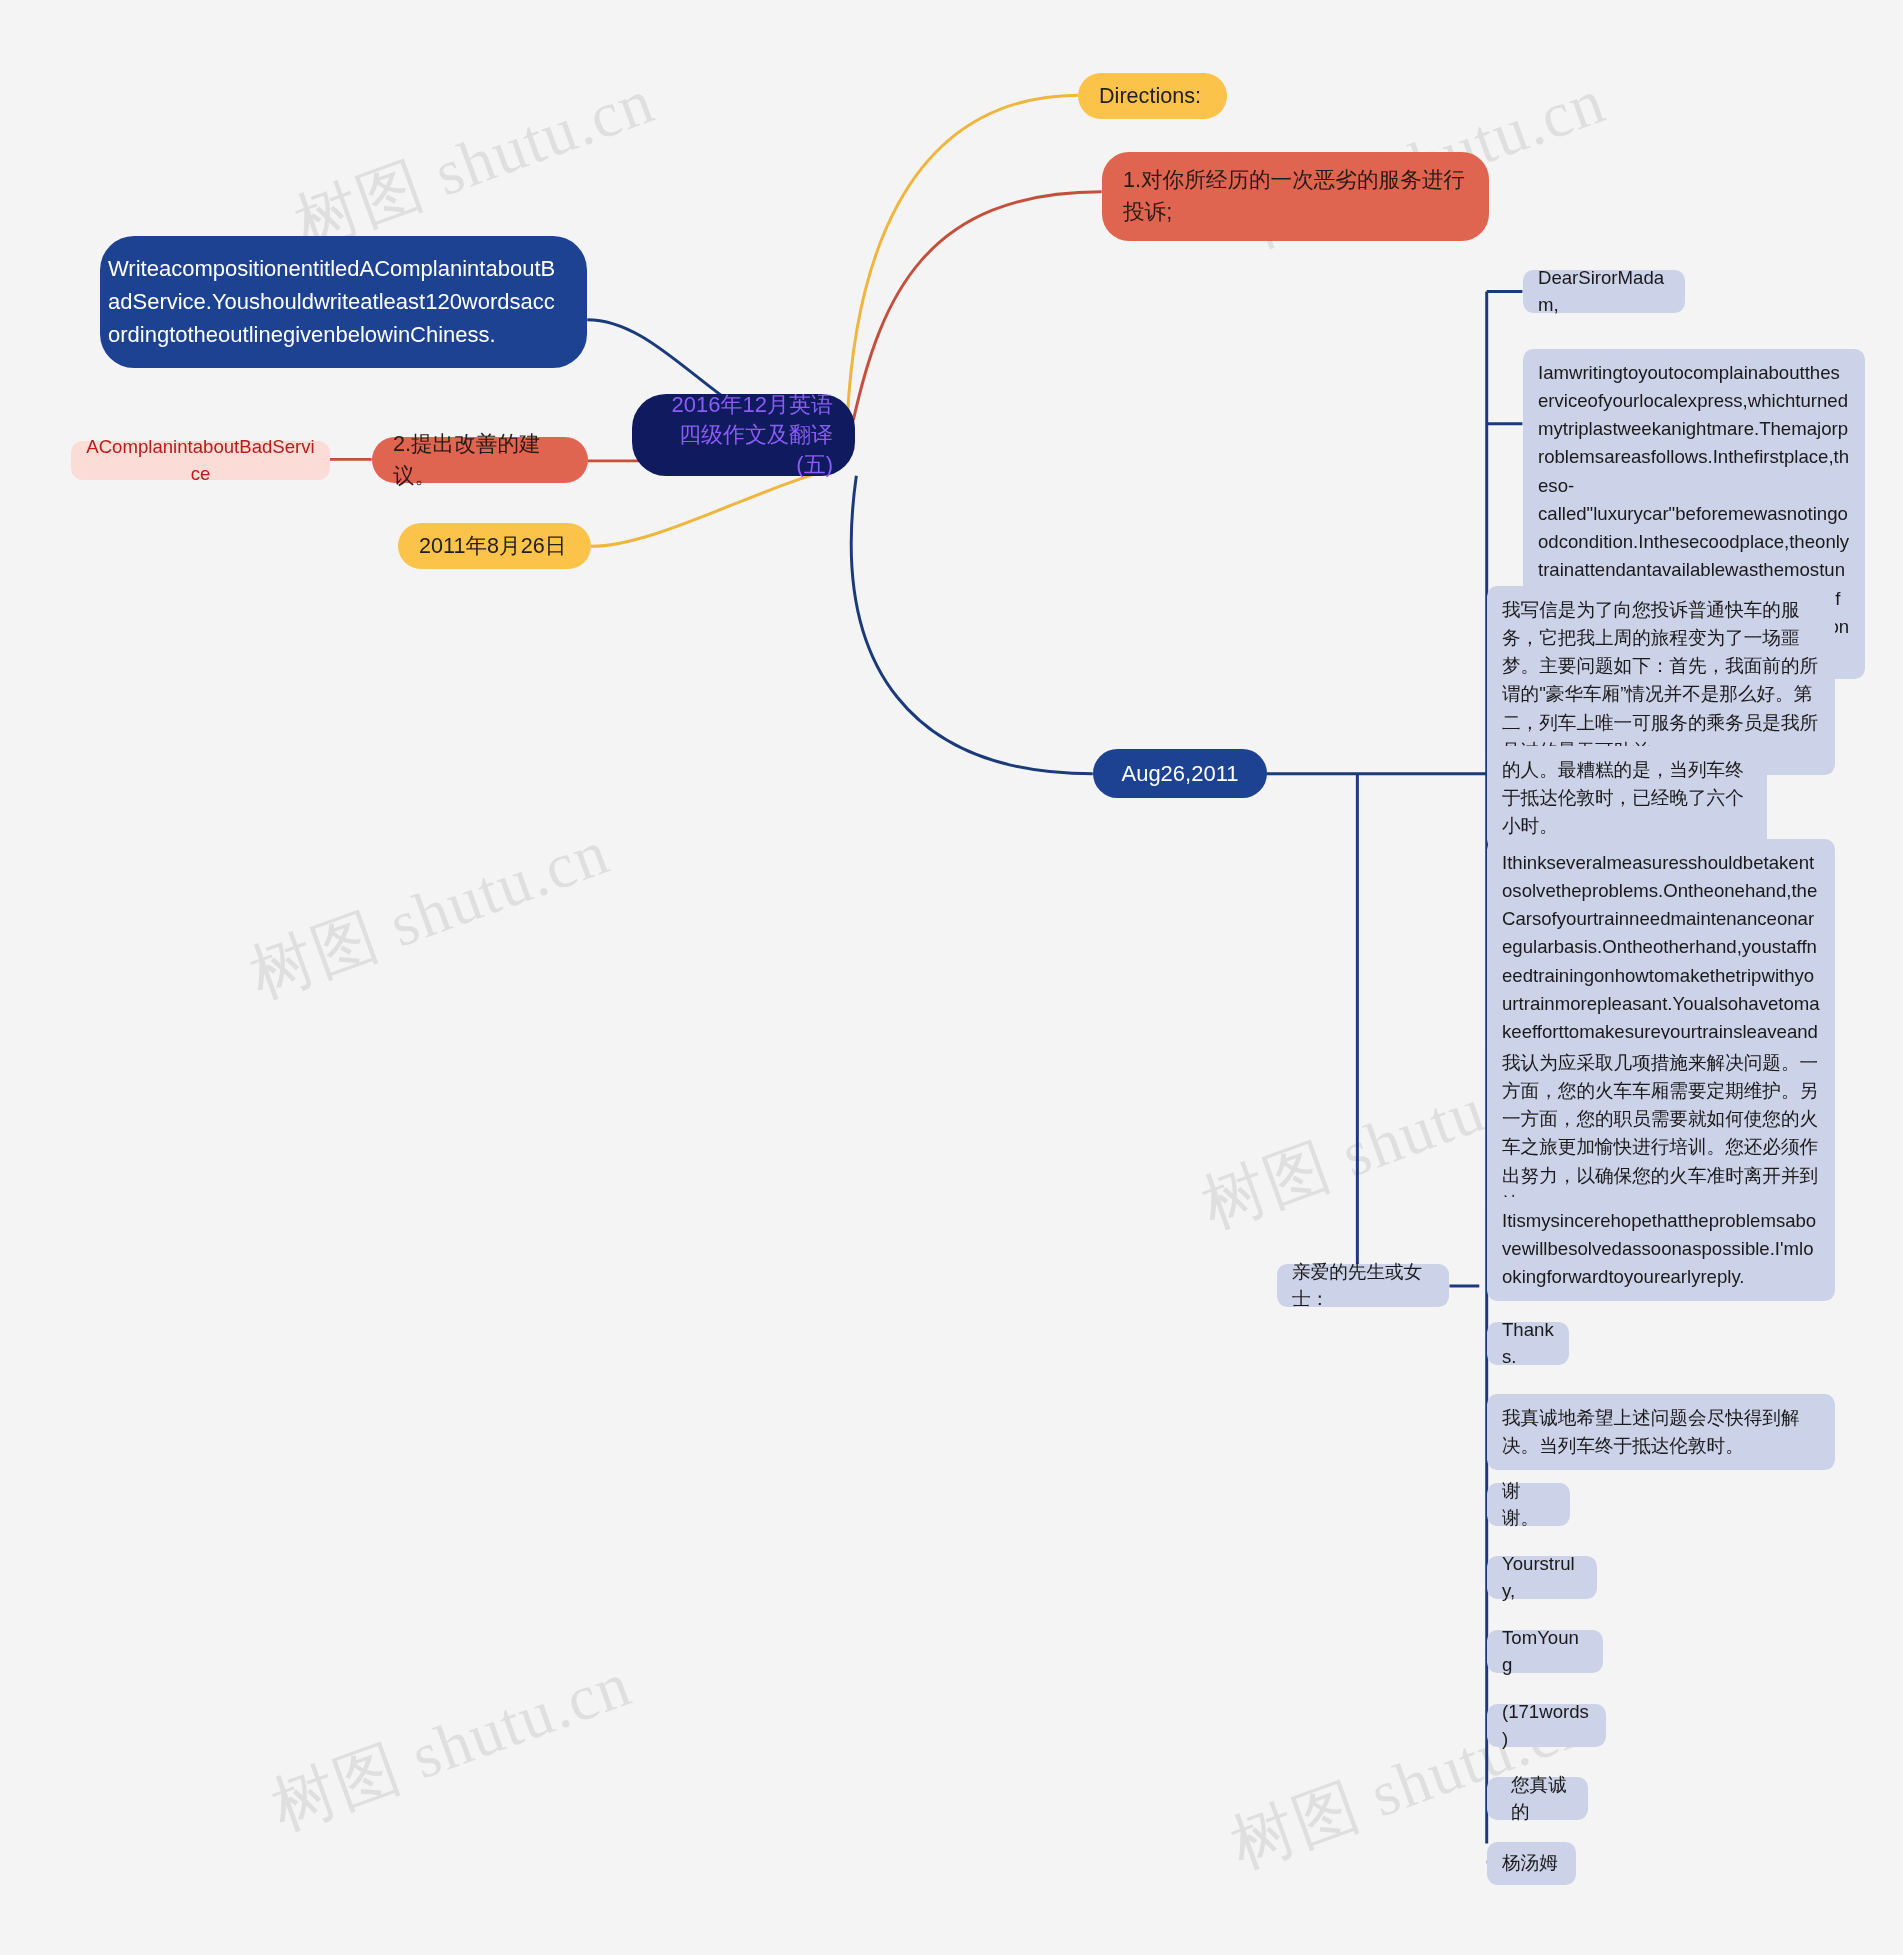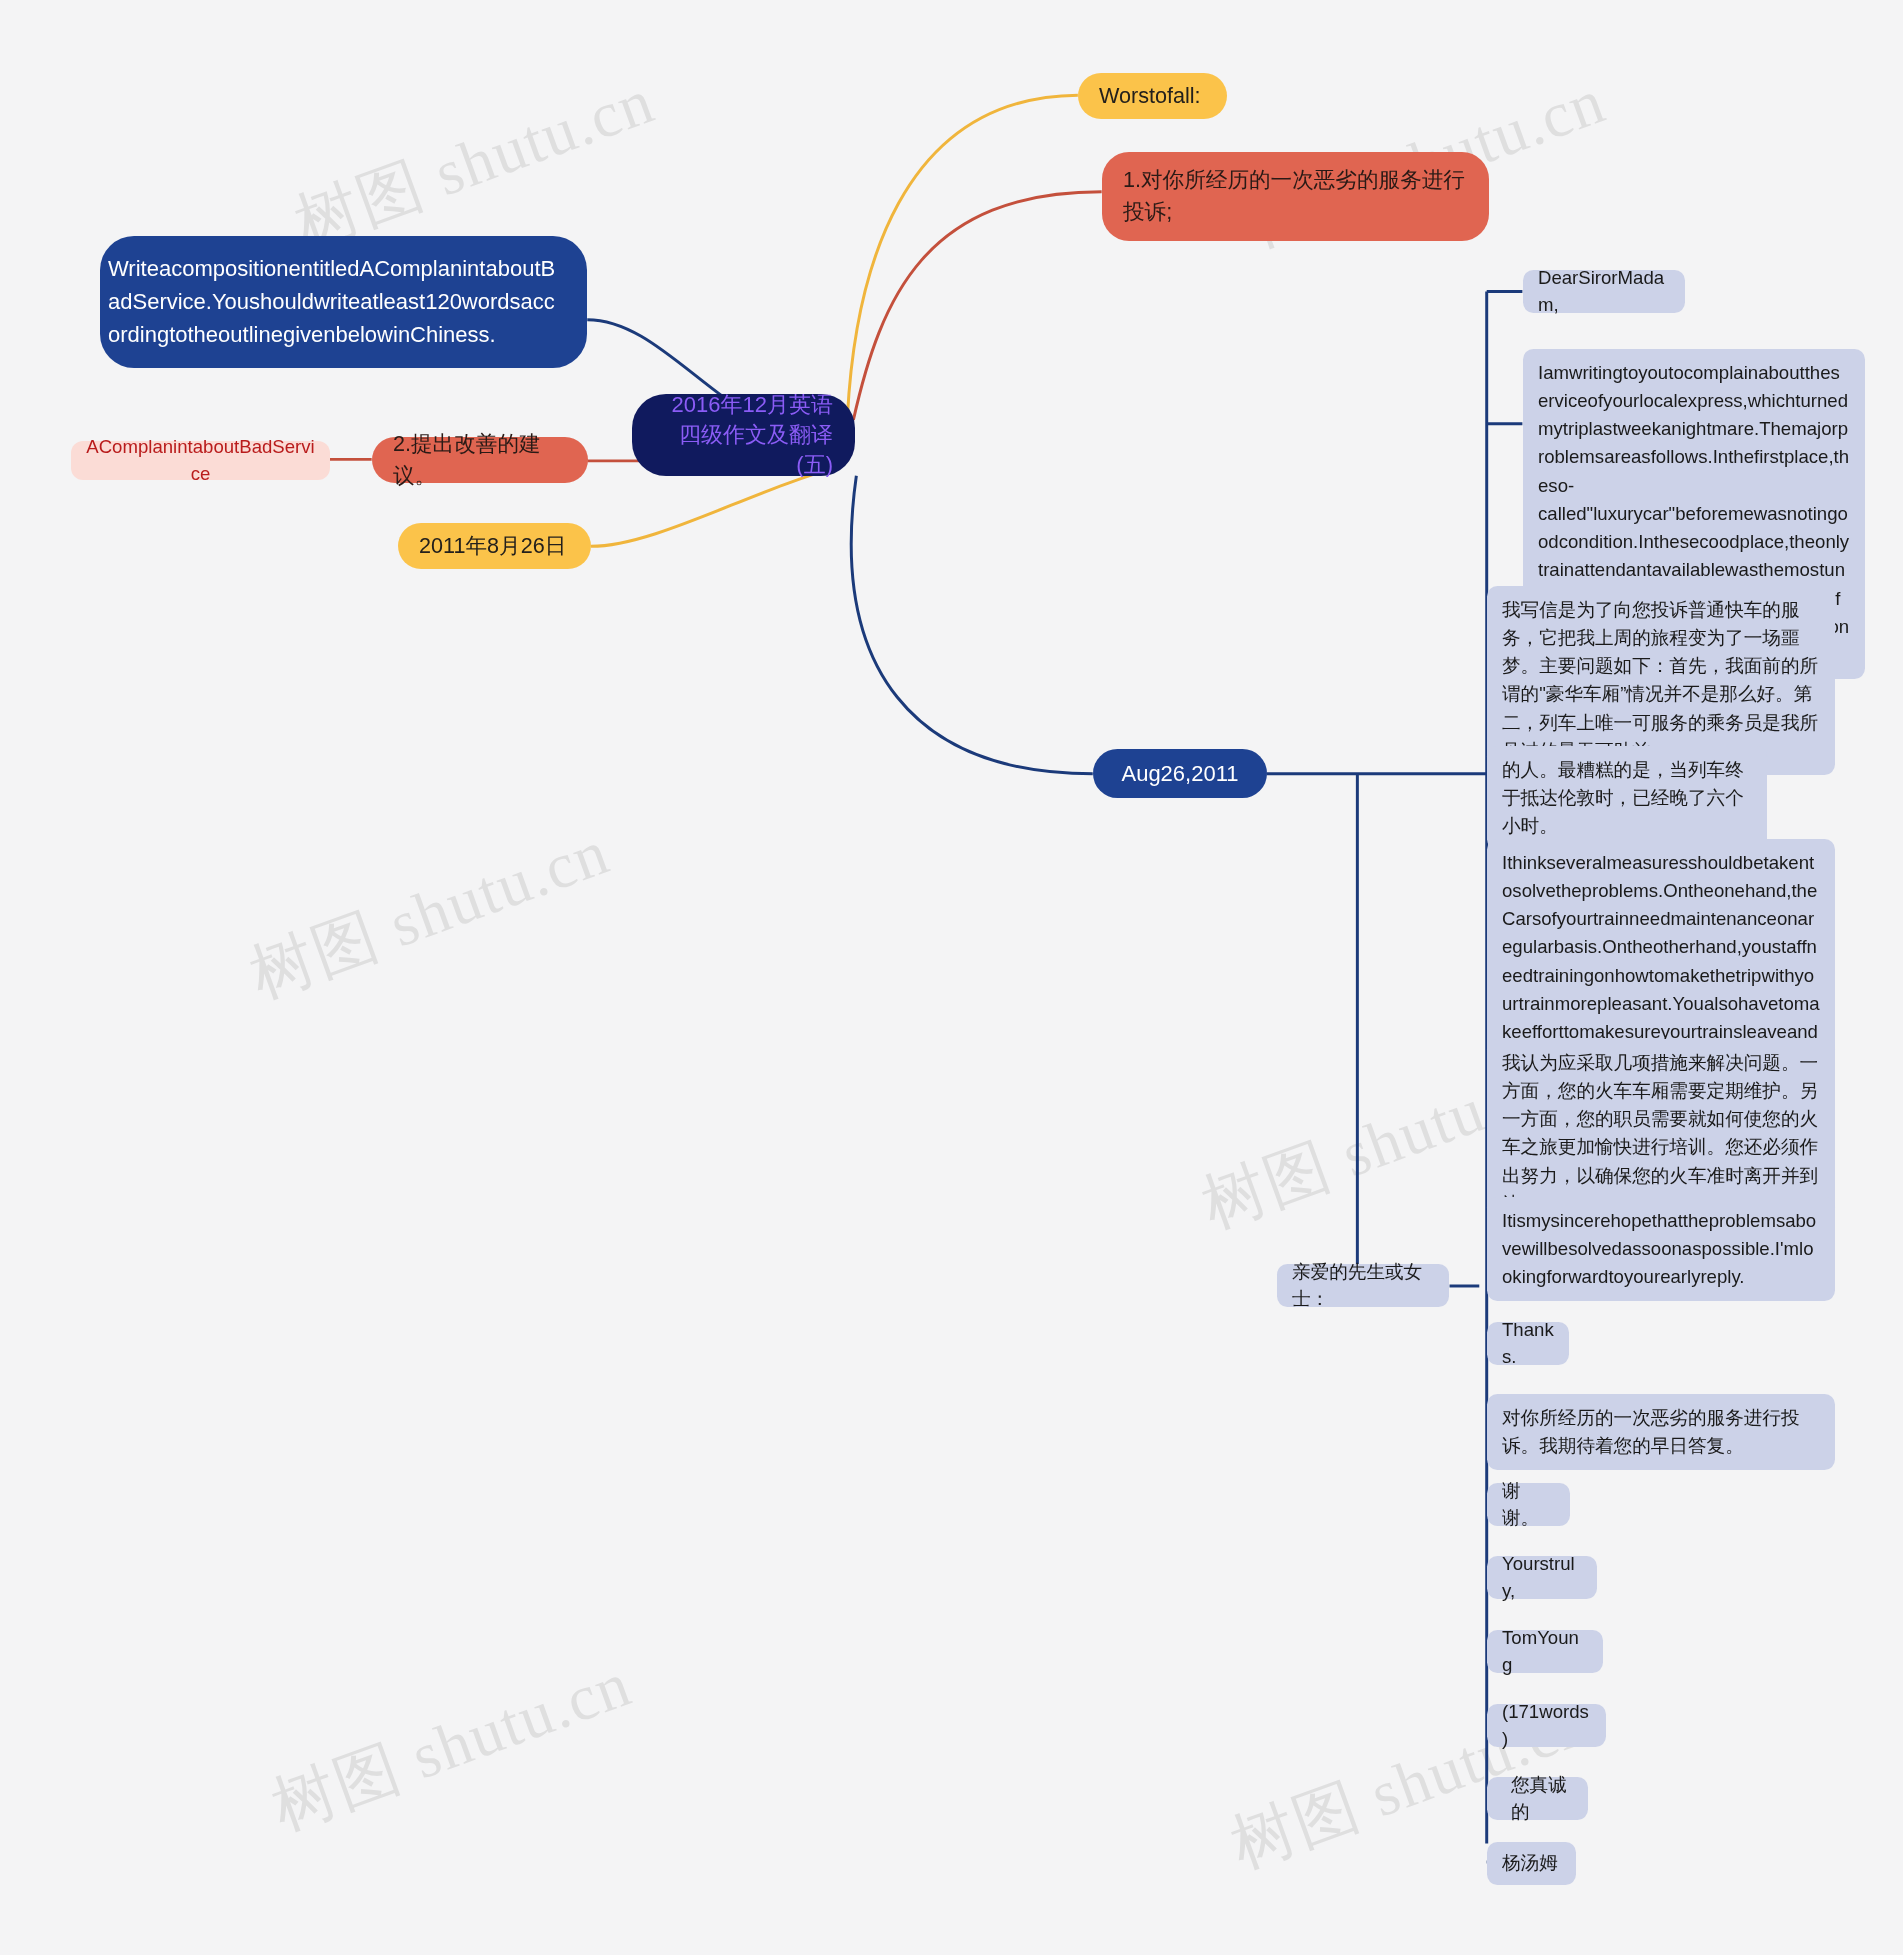--- a/index.html
+++ b/index.html
@@ -184,21 +184,21 @@
 
   <div class="node n-pink" style="left:71px; top:441px; width:259px; height:39px;">
     <span>AComplanintaboutBadService</span>
   </div>
 
   <div class="node n-yellow" style="left:398px; top:523px; width:193px; height:46px;">
     <span>2011年8月26日</span>
   </div>
 
   <div class="node n-yellow" style="left:1078px; top:73px; width:149px; height:46px;">
-    <span>Worstofall:</span>
+    <span>Directions:</span>
   </div>
 
   <div class="node n-red" style="left:1102px; top:152px; width:387px;">
     <span>1.对你所经历的一次恶劣的服务进行投诉;</span>
   </div>
 
   <div class="node n-blue" style="left:1093px; top:749px; width:174px; height:49px; justify-content:center;">
     <span>Aug26,2011</span>
   </div>
 
@@ -232,21 +232,21 @@
 
   <div class="node n-lav" style="left:1487px; top:1197px; width:348px;">
     <span>Itismysincerehopethattheproblemsabovewillbesolvedassoonaspossible.I'mlookingforwardtoyourearlyreply.</span>
   </div>
 
   <div class="node n-lav-sm" style="left:1487px; top:1322px; width:82px; height:43px;">
     <span>Thanks.</span>
   </div>
 
   <div class="node n-lav" style="left:1487px; top:1394px; width:348px;">
-    <span>对你所经历的一次恶劣的服务进行投诉。我期待着您的早日答复。</span>
+    <span>我真诚地希望上述问题会尽快得到解决。当列车终于抵达伦敦时。</span>
   </div>
 
   <div class="node n-lav-sm" style="left:1487px; top:1483px; width:83px; height:43px;">
     <span>谢谢。</span>
   </div>
 
   <div class="node n-lav-sm" style="left:1487px; top:1556px; width:110px; height:43px;">
     <span>Yourstruly,</span>
   </div>
 

